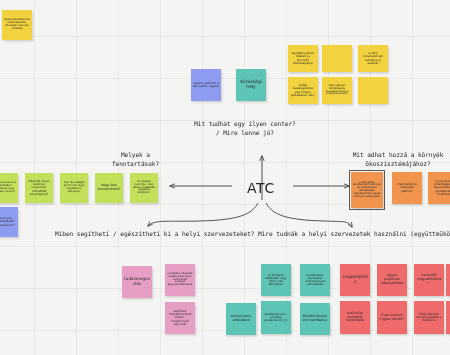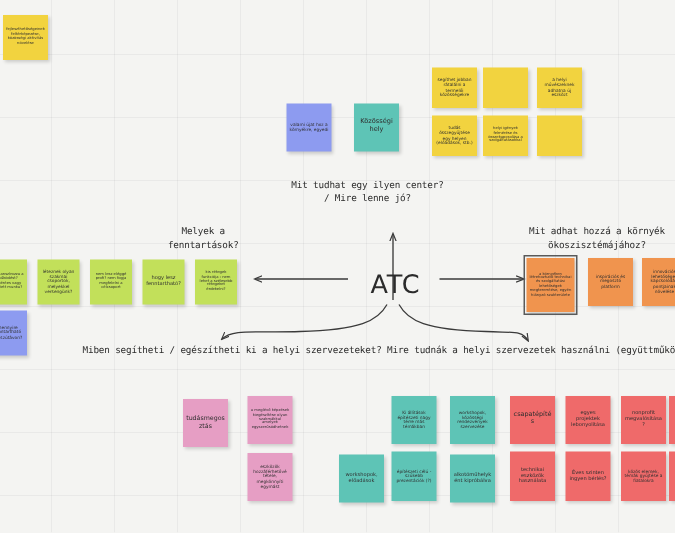--- a/index.html
+++ b/index.html
@@ -37,21 +37,21 @@
     position:absolute;
     font-family:"DejaVu Sans Mono",monospace;
     color:#2b2b2b;
     letter-spacing:-0.1px;
     white-space:nowrap;
   }
   .qlabel{font-size:6.2px;line-height:1.5;text-align:center;}
   #center{
     position:absolute;
     font-family:"DejaVu Sans",sans-serif;
-    font-size:17px;color:#2b2b2b;letter-spacing:0.6px;
+    font-size:14px;color:#2b2b2b;letter-spacing:0.6px;
   }
   svg.conn{position:absolute;left:0;top:0;width:450px;height:355px;overflow:visible;pointer-events:none;}
 </style>
 </head>
 <body>
 
 <div id="board">
 
   <svg class="conn">
     <defs>

